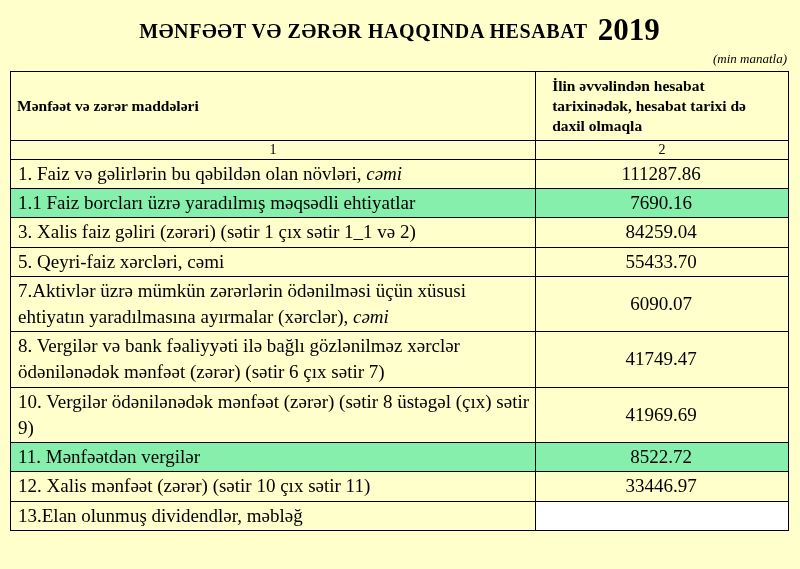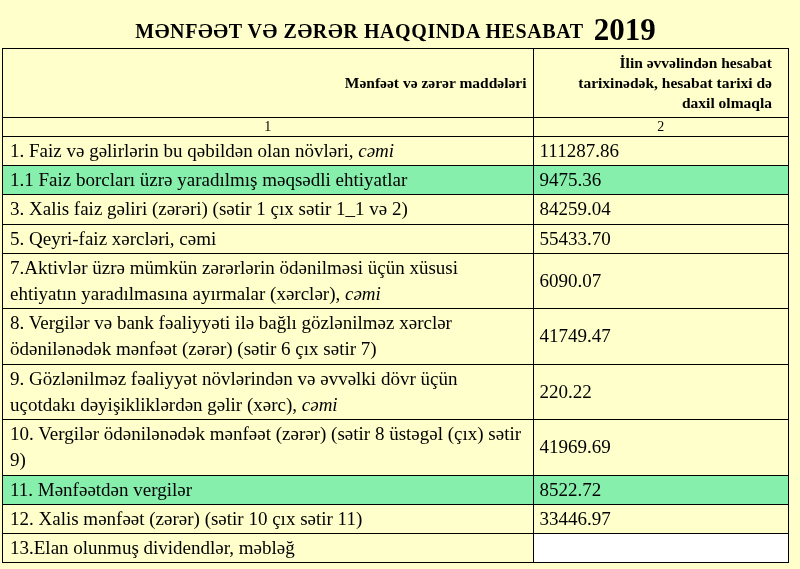--- a/index.html
+++ b/index.html
@@ -5,21 +5,21 @@
   * { box-sizing: border-box; }
   html, body { margin: 0; padding: 0; }
   body {
     width: 800px;
     height: 569px;
     background: #FFFFCC;
     color: #000;
     font-family: "Liberation Serif", serif;
     overflow: hidden;
   }
-  .page { padding: 8px 11px 0 2px; }
+  .page { padding: 8px 11px 0 10px; }
 
   .title-row { text-align: center; margin-top: 4px; white-space: nowrap; }
   .title-text {
     font-weight: bold;
     font-size: 20px;
     letter-spacing: 0.6px;
   }
   .title-year {
     font-weight: bold;
     font-size: 31px;
@@ -42,45 +42,46 @@
     border: 1px solid #000;
     padding: 1px 6px;
     font-size: 19px;
     vertical-align: middle;
     background: #FFFFCC;
   }
   th.c1 { width: 67.5%; }
   th.c2 { width: 32.5%; }
   .report th {
     font-weight: bold;
-    text-align: right;
+    text-align: left;
     font-size: 15.5px;
   }
   th.c2 { padding: 4px 16px; line-height: 1.3; }
   tr.numrow td {
     text-align: center;
     font-size: 14px;
     padding: 0 6px;
     line-height: 1.25;
   }
   td.lbl { text-align: left; line-height: 1.38; padding-left: 7px; }
-  td.val { text-align: left; padding-right: 8px; margin-top: 8px; }
+  td.val { text-align: center; padding-right: 8px; margin-top: 8px; }
   tr.white td { background: #86efac; }
   td.white { background: #FFFFFF; }
   td.lbl i { font-style: italic; }
 </style>
 </head>
 <body>
 
 <div class="page">
 
   <div class="title-row">
     <span class="title-text">MƏNFƏƏT VƏ ZƏRƏR HAQQINDA HESABAT</span><span class="title-year">2019</span>
   </div>
 
+  <div class="unit-note">(min manatla)</div>
 
   <table class="report">
     <thead>
       <tr>
         <th class="c1">Mənfəət və zərər maddələri</th>
         <th class="c2">İlin əvvəlindən hesabat tarixinədək, hesabat tarixi də daxil olmaqla</th>
       </tr>
       <tr class="numrow">
         <td>1</td>
         <td>2</td>
@@ -88,21 +89,21 @@
     </thead>
     <tbody>
 
       <tr>
         <td class="lbl"><span>1. Faiz və gəlirlərin bu qəbildən olan növləri, </span><i>cəmi</i></td>
         <td class="val">111287.86</td>
       </tr>
 
       <tr class="white">
         <td class="lbl"><span>1.1 Faiz borcları üzrə yaradılmış məqsədli ehtiyatlar</span></td>
-        <td class="val">9475.36</td>
+        <td class="val">7690.16</td>
       </tr>
 
 
       <tr>
         <td class="lbl"><span>3. Xalis faiz gəliri (zərəri) (sətir 1 çıx sətir 1_1 və 2)</span></td>
         <td class="val">84259.04</td>
       </tr>
 
 
       <tr>
@@ -114,24 +115,20 @@
       <tr>
         <td class="lbl"><span>7.Aktivlər üzrə mümkün zərərlərin ödənilməsi üçün xüsusi ehtiyatın yaradılmasına ayırmalar (xərclər), </span><i>cəmi</i></td>
         <td class="val">6090.07</td>
       </tr>
 
       <tr>
         <td class="lbl"><span>8. Vergilər və bank fəaliyyəti ilə bağlı gözlənilməz xərclər ödənilənədək mənfəət (zərər) (sətir 6 çıx sətir 7)</span></td>
         <td class="val">41749.47</td>
       </tr>
 
-      <tr>
-        <td class="lbl"><span>9. Gözlənilməz fəaliyyət növlərindən və əvvəlki dövr üçün uçotdakı dəyişikliklərdən gəlir (xərc), </span><i>cəmi</i></td>
-        <td class="val">220.22</td>
-      </tr>
 
       <tr>
         <td class="lbl"><span>10. Vergilər ödənilənədək mənfəət (zərər) (sətir 8 üstəgəl (çıx) sətir 9)</span></td>
         <td class="val">41969.69</td>
       </tr>
 
       <tr class="white">
         <td class="lbl"><span>11. Mənfəətdən vergilər</span></td>
         <td class="val">8522.72</td>
       </tr>

